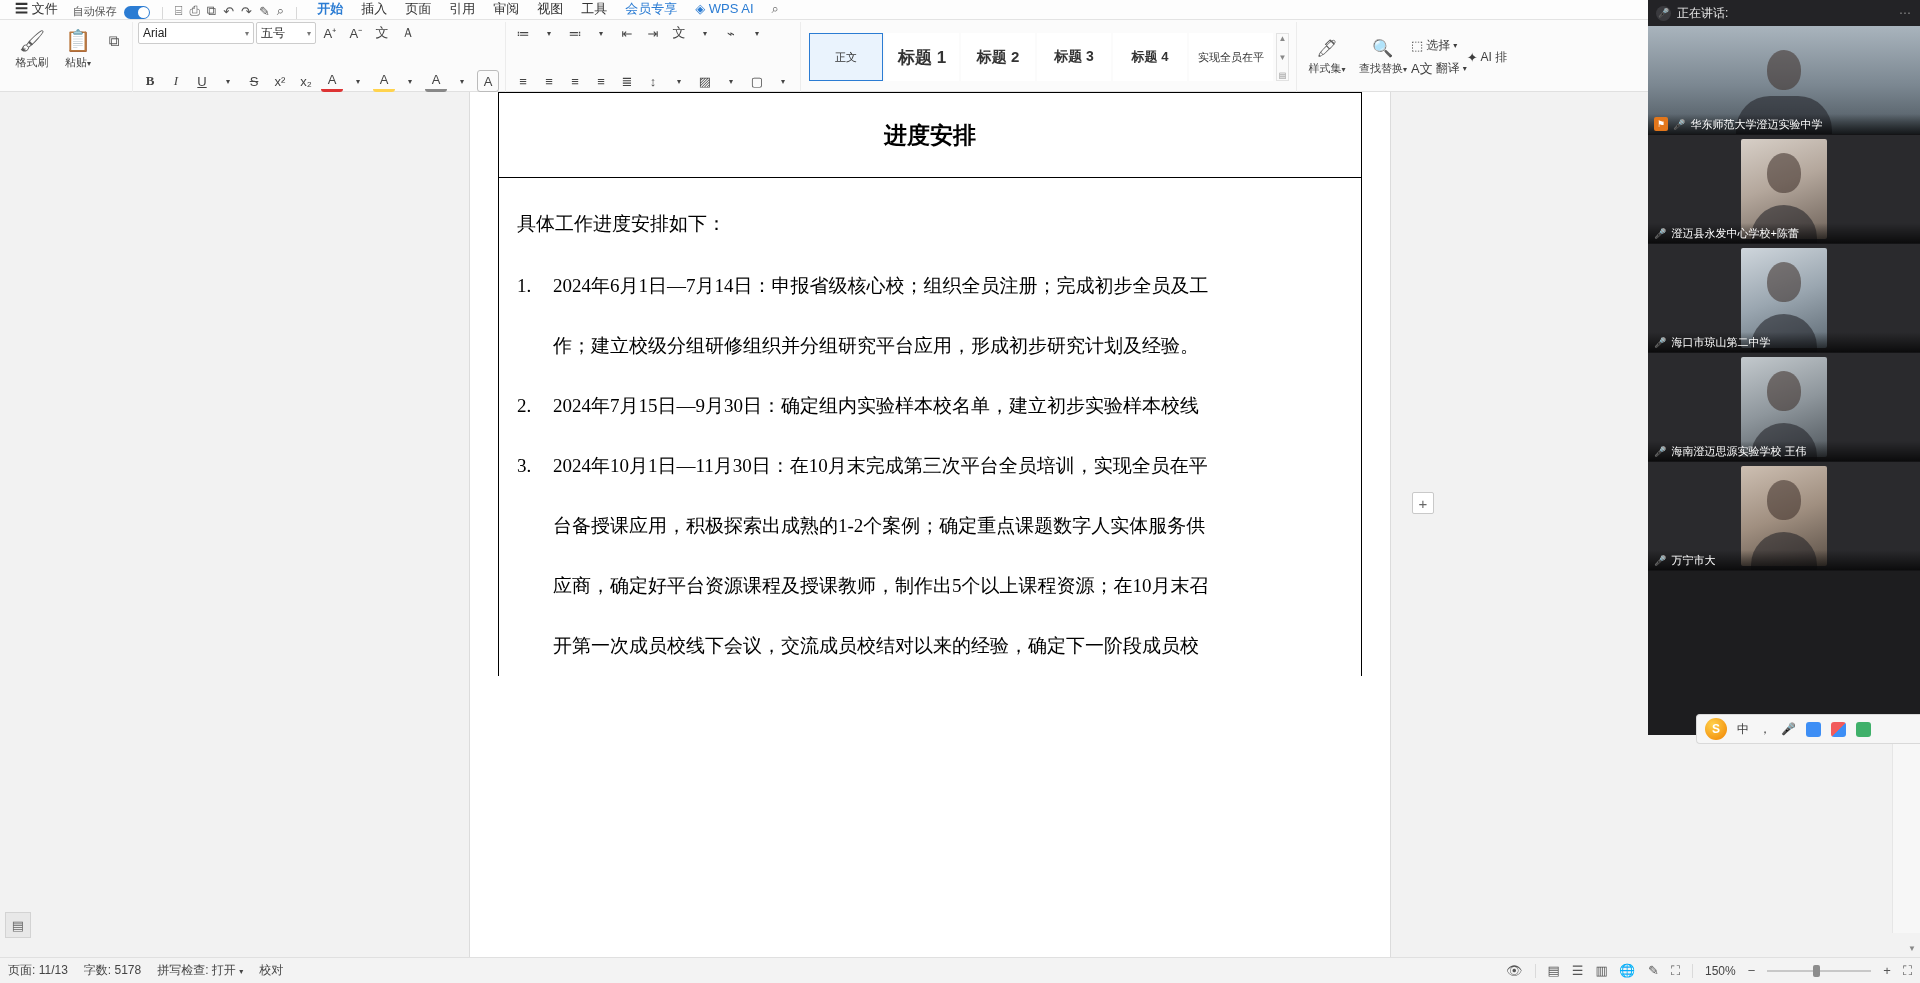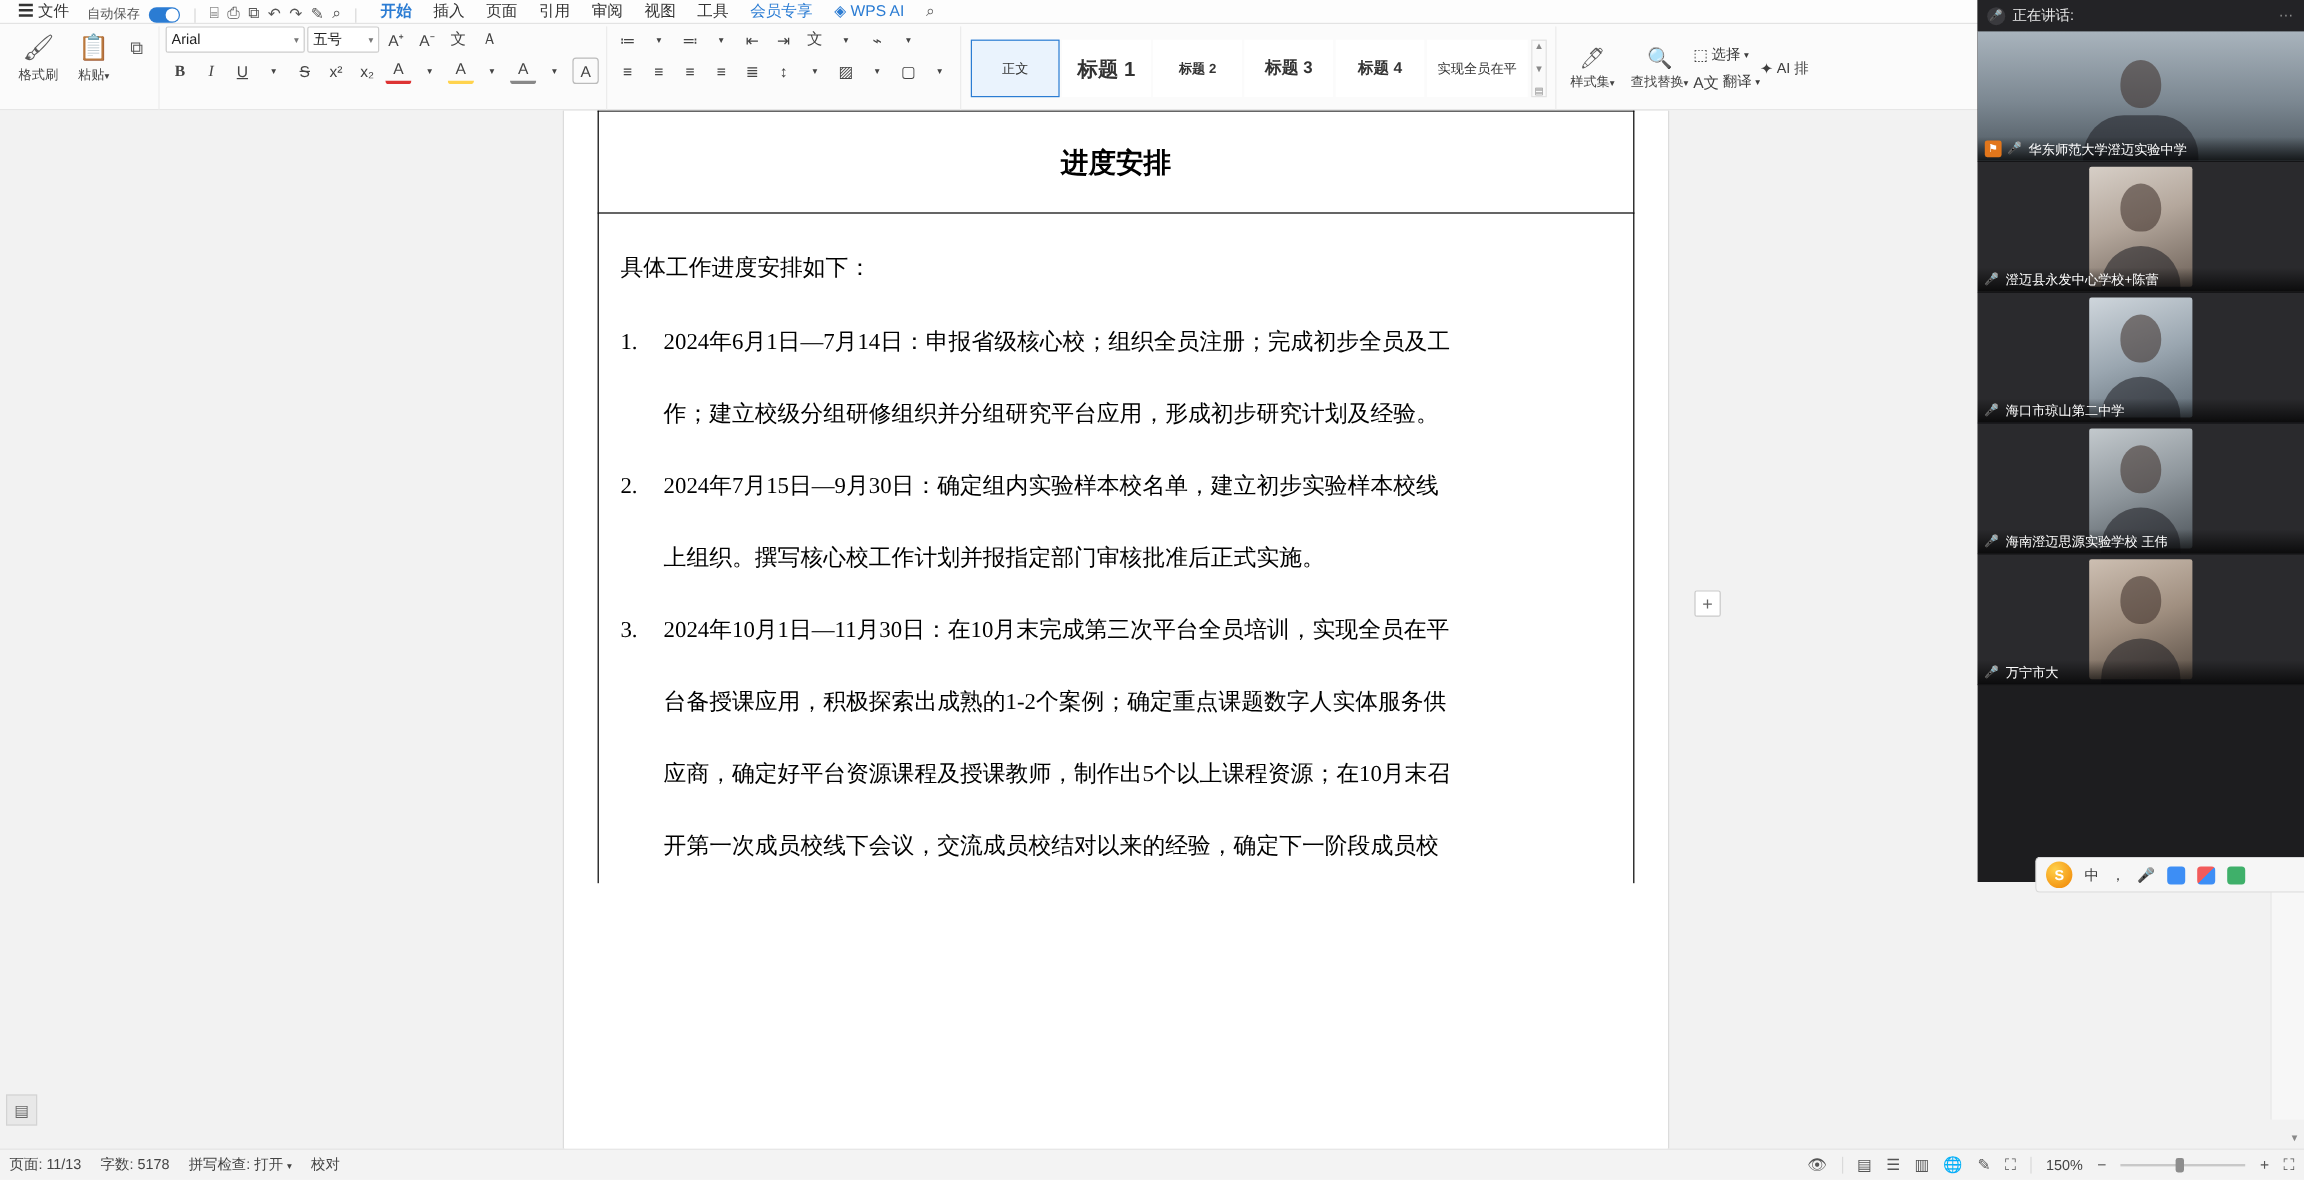--- a/index.html
+++ b/index.html
@@ -81,21 +81,21 @@
   .btn-sm {
     min-width: 22px; height: 22px;
     display: inline-flex; align-items: center; justify-content: center;
     font-size: 13px; color: #444; border-radius: 3px; margin: 0 1px;
   }
   .btn-sm.bold { font-weight: bold; font-family: "Liberation Serif", serif; }
   .btn-sm.italic { font-style: italic; font-family: "Liberation Serif", serif; }
   .btn-sm.uline { text-decoration: underline; }
   .btn-sm.strike { text-decoration: line-through; }
 
-  .font-rows { display: flex; flex-direction: column; justify-content: flex-start; height: 70px; gap: 4px; }
+  .font-rows { display: flex; flex-direction: column; justify-content: space-between; height: 70px; gap: 16px; }
   .font-row { display: flex; align-items: center; gap: 2px; }
   .combo {
     height: 22px; border: 1px solid #ccc; background: #fff;
     display: inline-flex; align-items: center; justify-content: space-between;
     font-size: 12px; color: #222; padding: 0 4px; border-radius: 2px;
   }
   .combo .cv { overflow: hidden; white-space: nowrap; }
   .combo .carat { font-size: 8px; color: #777; margin-left: 5px; }
   .combo.fontname { width: 116px; }
   .combo.fontsize { width: 60px; }
@@ -106,21 +106,21 @@
   }
   .style-card {
     width: 74px; height: 48px;
     border: 1px solid transparent;
     display: flex; align-items: center; justify-content: center;
     font-size: 13px; color: #333; background: #fff;
     margin: 0 1px;
   }
   .style-card.selected { border: 1px solid #2b7cd3; background: #eaf3fd; }
   .style-card.h1 { font-size: 17px; font-weight: bold; }
-  .style-card.h2 { font-size: 11px; font-weight: bold; }
+  .style-card.h2 { font-size: 15px; font-weight: bold; }
   .style-card.h3 { font-size: 14px; font-weight: bold; }
   .style-card.h4 { font-size: 13px; font-weight: bold; }
   .style-card.def { font-size: 11px; text-align: center; }
   .gal-scroll {
     width: 13px; height: 48px; display: flex; flex-direction: column;
     justify-content: space-between; align-items: center; color: #888; font-size: 8px;
     border: 1px solid #e2e2e2; background: #fafafa; margin-left: 2px;
   }
 
   .right-tools { display: flex; align-items: center; height: 70px; padding-left: 2px; }
@@ -500,24 +500,20 @@
                 <span class="num">1.</span>
                 <span class="txt">2024年6月1日—7月14日：申报省级核心校；组织全员注册；完成初步全员及工</span>
               </li>
               <li>
                 <span class="num"></span>
                 <span class="txt">作；建立校级分组研修组织并分组研究平台应用，形成初步研究计划及经验。</span>
               </li>
               <li>
                 <span class="num">2.</span>
                 <span class="txt">2024年7月15日—9月30日：确定组内实验样本校名单，建立初步实验样本校线</span>
-              </li>
-              <li>
-                <span class="num"></span>
-                <span class="txt">上组织。撰写核心校工作计划并报指定部门审核批准后正式实施。</span>
               </li>
               <li>
                 <span class="num">3.</span>
                 <span class="txt">2024年10月1日—11月30日：在10月末完成第三次平台全员培训，实现全员在平</span>
               </li>
               <li>
                 <span class="num"></span>
                 <span class="txt">台备授课应用，积极探索出成熟的1-2个案例；确定重点课题数字人实体服务供</span>
               </li>
               <li>

